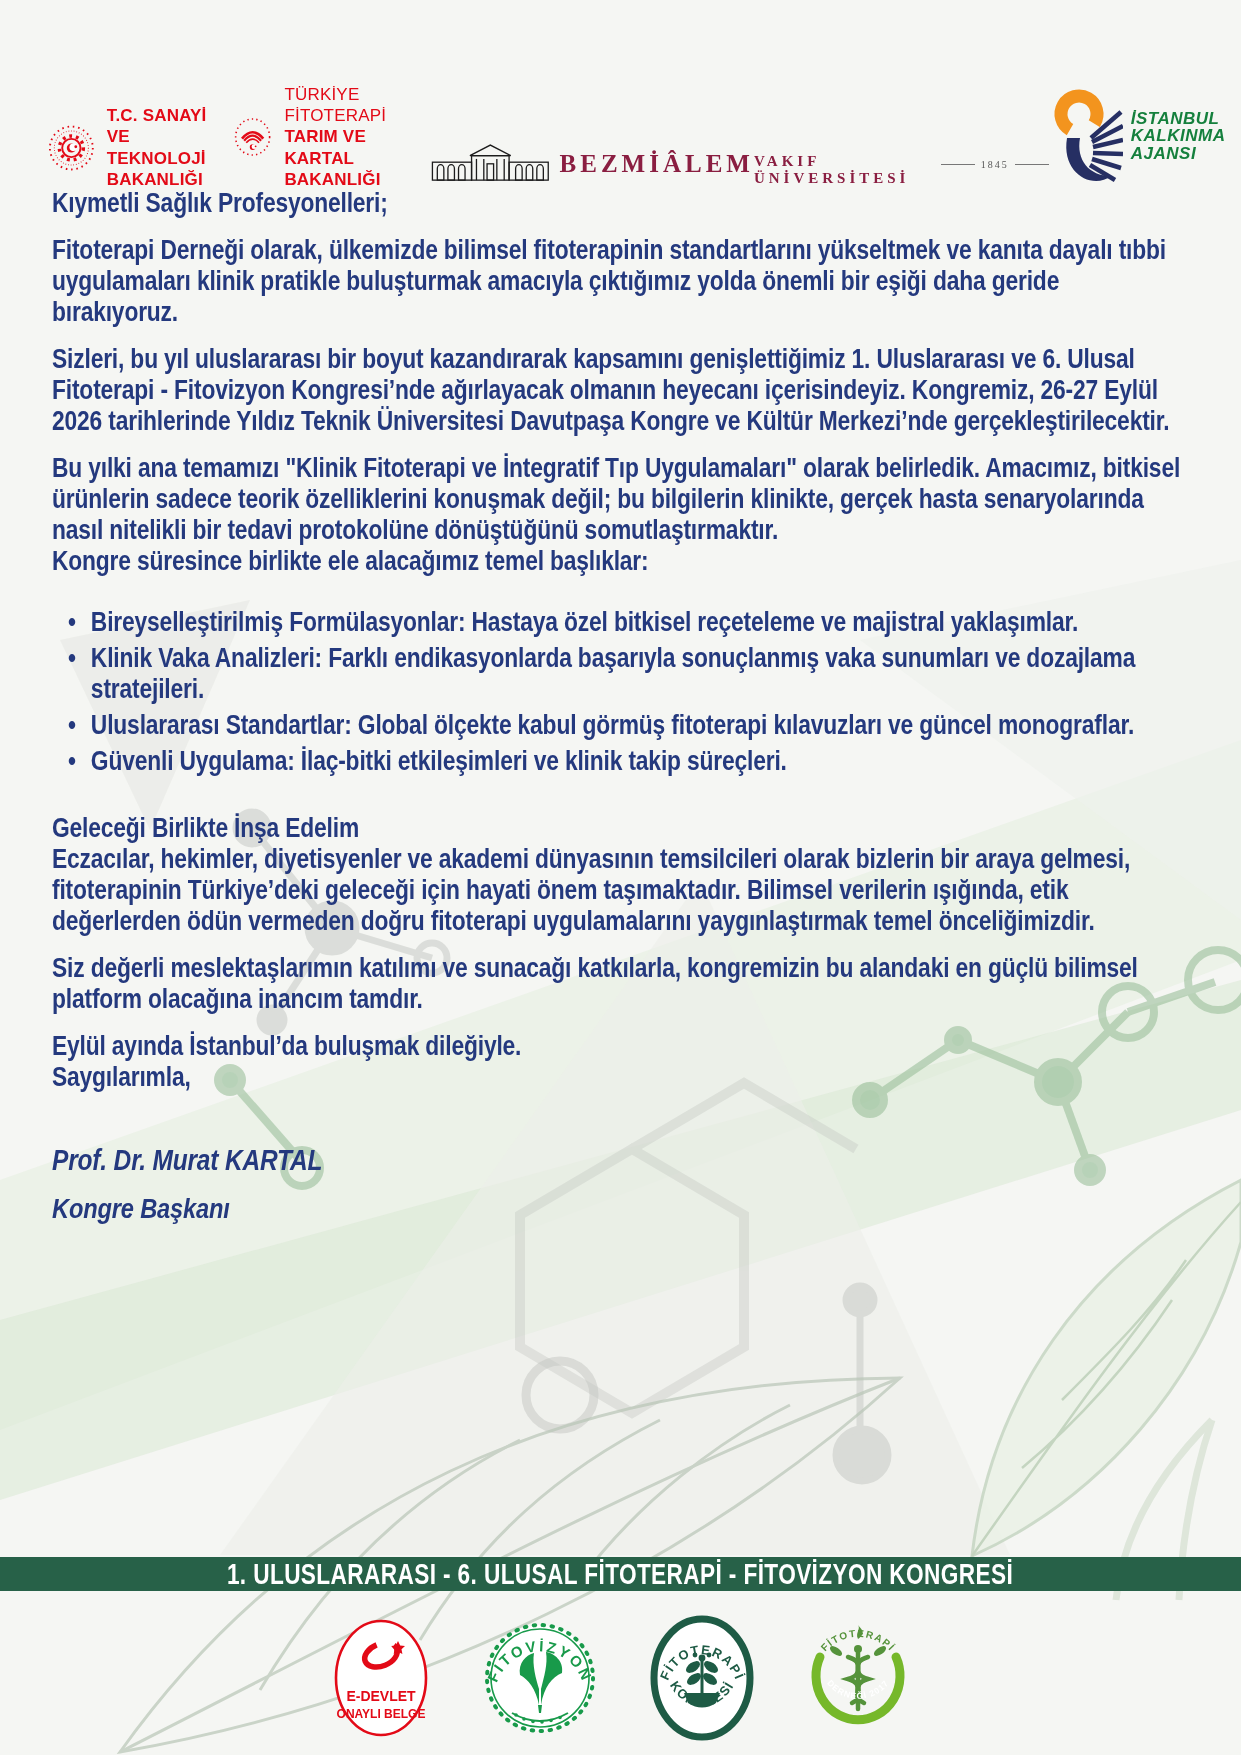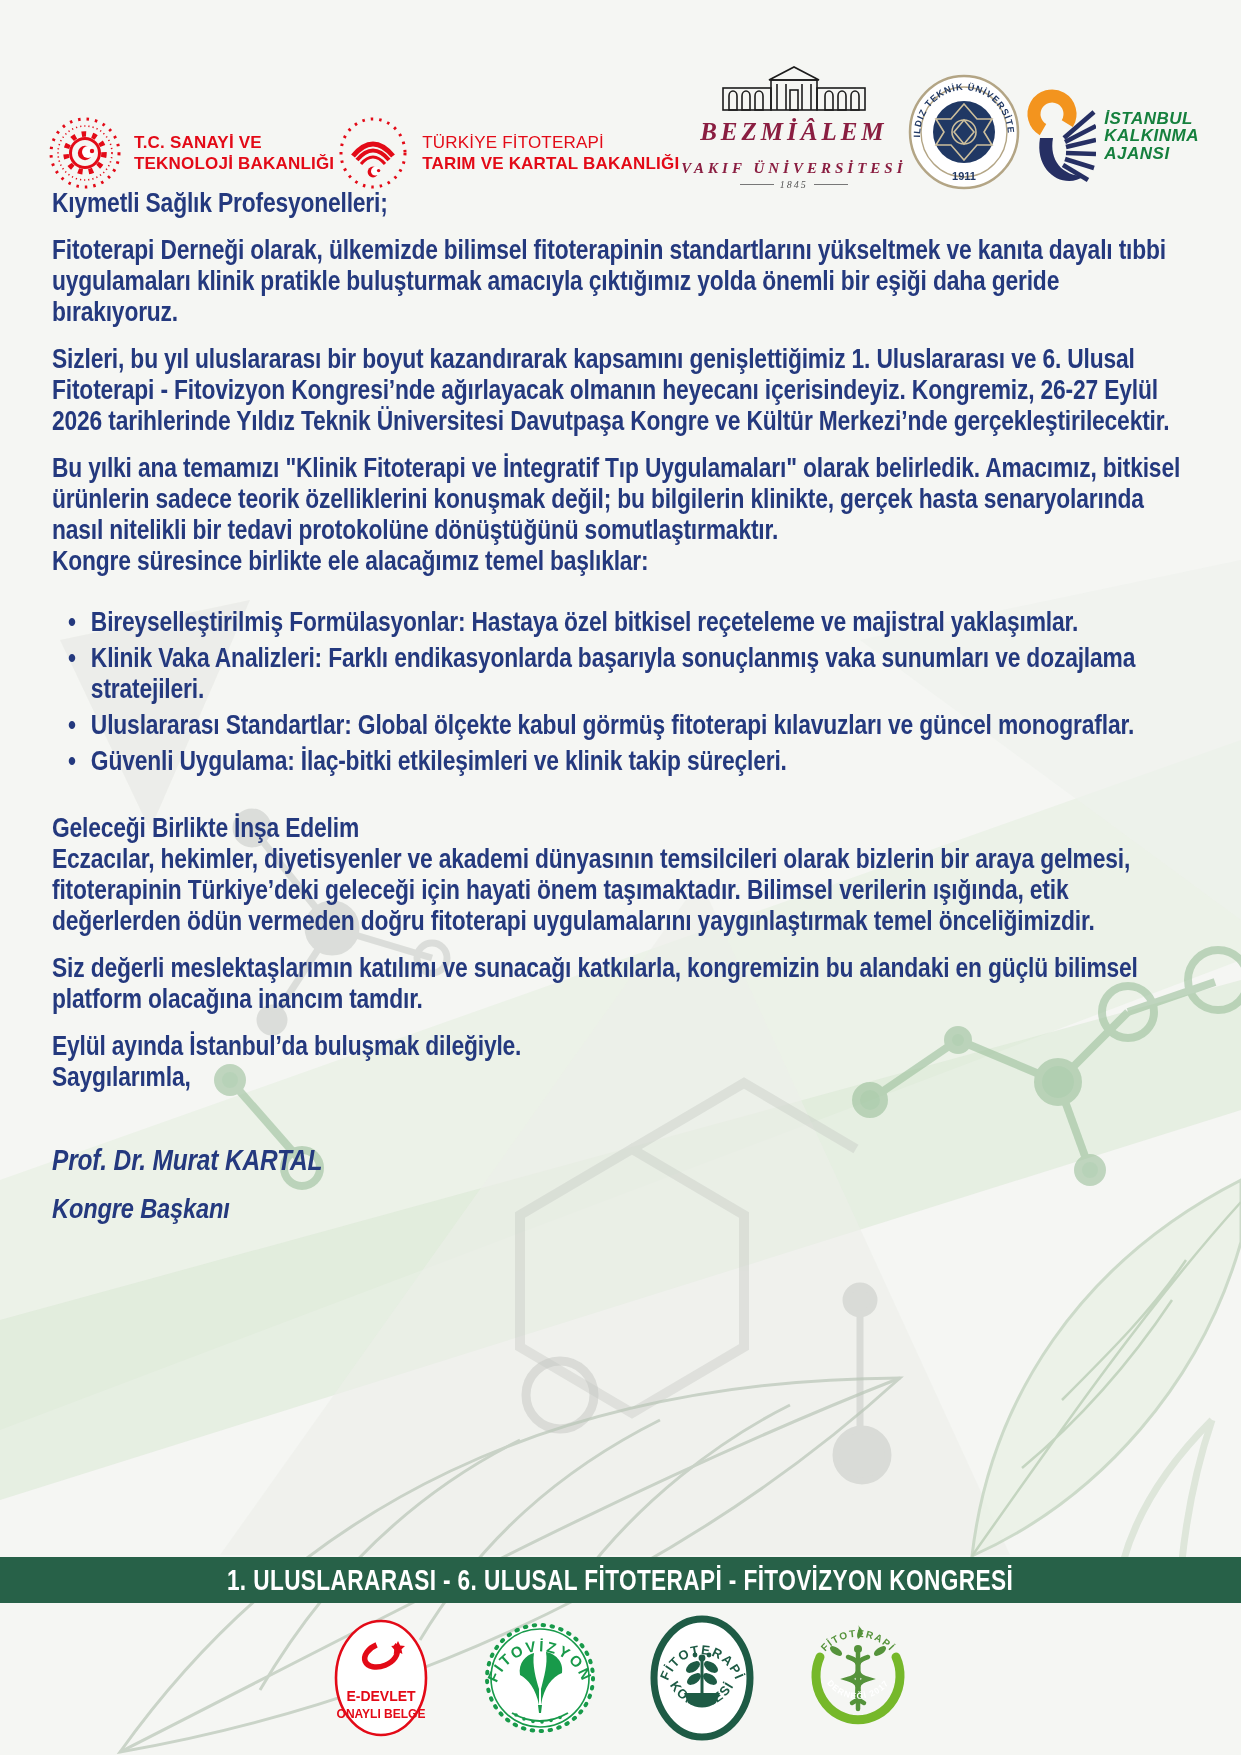--- a/index.html
+++ b/index.html
@@ -5,21 +5,21 @@
   html,body{margin:0;padding:0;background:#ffffff;}
   .page{position:relative;width:1241px;height:1755px;background:#f5f6f3;overflow:hidden;
         font-family:"Liberation Sans",sans-serif;}
   .watermark{position:absolute;inset:0;z-index:0;}
   
   .header{position:absolute;top:58px;left:48px;right:42px;height:132px;z-index:2;
           display:flex;align-items:flex-end;justify-content:space-between;}
   .logo-group{display:flex;align-items:center;gap:12px;}
   .ministry-text{color:#e30a17;font-weight:bold;font-size:17px;line-height:1.25;letter-spacing:.2px;}
   .ministry-text .light{font-weight:normal;}
-  .bezmialem{display:flex;flex-direction:column;align-items:center;color:#8a1e41;font-style:italic;}
+  .bezmialem{display:flex;flex-direction:row;align-items:center;color:#8a1e41;}
   .bezmialem .bz-name{font-family:"Liberation Serif",serif;font-weight:bold;font-size:25px;letter-spacing:4px;margin-top:2px;}
   .bezmialem .bz-sub{font-family:"Liberation Serif",serif;font-weight:bold;font-size:15px;letter-spacing:4px;margin-top:14px;}
   .bezmialem .bz-year{font-family:"Liberation Serif",serif;font-size:10px;color:#555;margin-top:2px;letter-spacing:2px;
                       display:flex;align-items:center;gap:6px;}
   .bezmialem .bz-year::before,.bezmialem .bz-year::after{content:"";display:block;width:34px;height:1px;background:#777;}
   .ika{display:flex;align-items:center;gap:8px;}
   .ika-text{color:#15803d;font-weight:bold;font-size:17px;line-height:1.02;letter-spacing:.5px;font-style:italic;}
   
   .letter{position:absolute;left:52px;top:188px;width:1348px;z-index:2;
           transform:scaleX(.845);transform-origin:0 0;
@@ -27,21 +27,21 @@
   .letter p{margin:16px 0 0 0;}
   .letter p.nogap{margin-top:0;}
   .letter .salutation{margin:0;}
   .letter ul{list-style:none;margin:30px 0 0 0;padding:0 0 0 46px;}
   .letter li{position:relative;margin:0 0 5px 0;}
   .letter li::before{content:"\2022";position:absolute;left:-27px;top:0;}
   .letter .section-heading{margin-top:36px;}
   .signature{margin-top:52px;font-style:italic;font-size:29px;}
   .signature .sig-title{margin-top:17px;font-size:28px;}
   
-  .banner{position:absolute;left:0;right:0;top:1557px;height:46px;background:#276148;z-index:2;
+  .banner{position:absolute;left:0;right:0;top:1557px;height:34px;background:#276148;z-index:2;
           display:flex;align-items:center;justify-content:center;}
   .banner .banner-text{color:#ffffff;font-weight:bold;font-size:29px;letter-spacing:.5px;white-space:nowrap;
           display:inline-block;transform:scaleX(.78);}
   .badges{position:absolute;left:0;right:0;top:1615px;z-index:2;
           display:flex;align-items:center;justify-content:center;gap:52px;}
   .badge{display:block;}
 </style>
 </head>
 <body>
 

